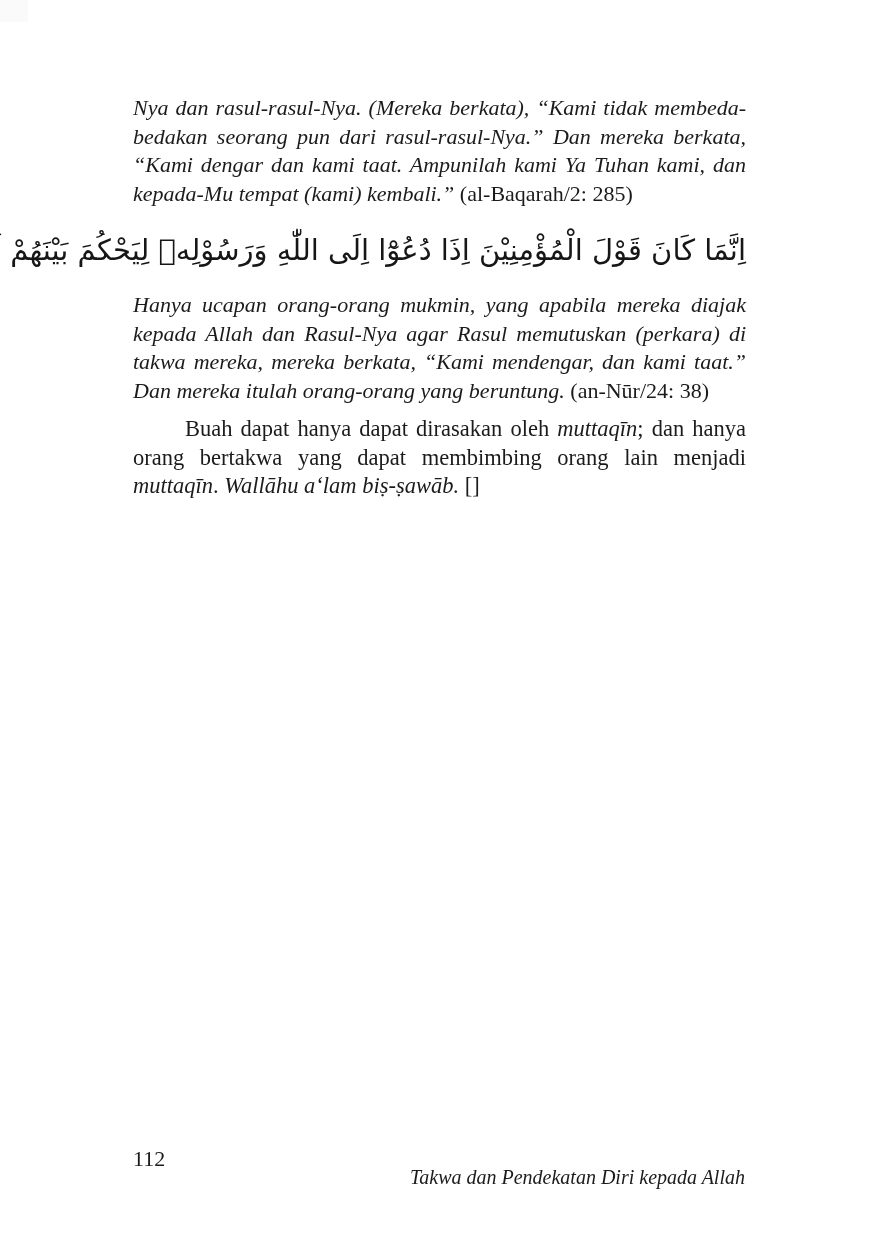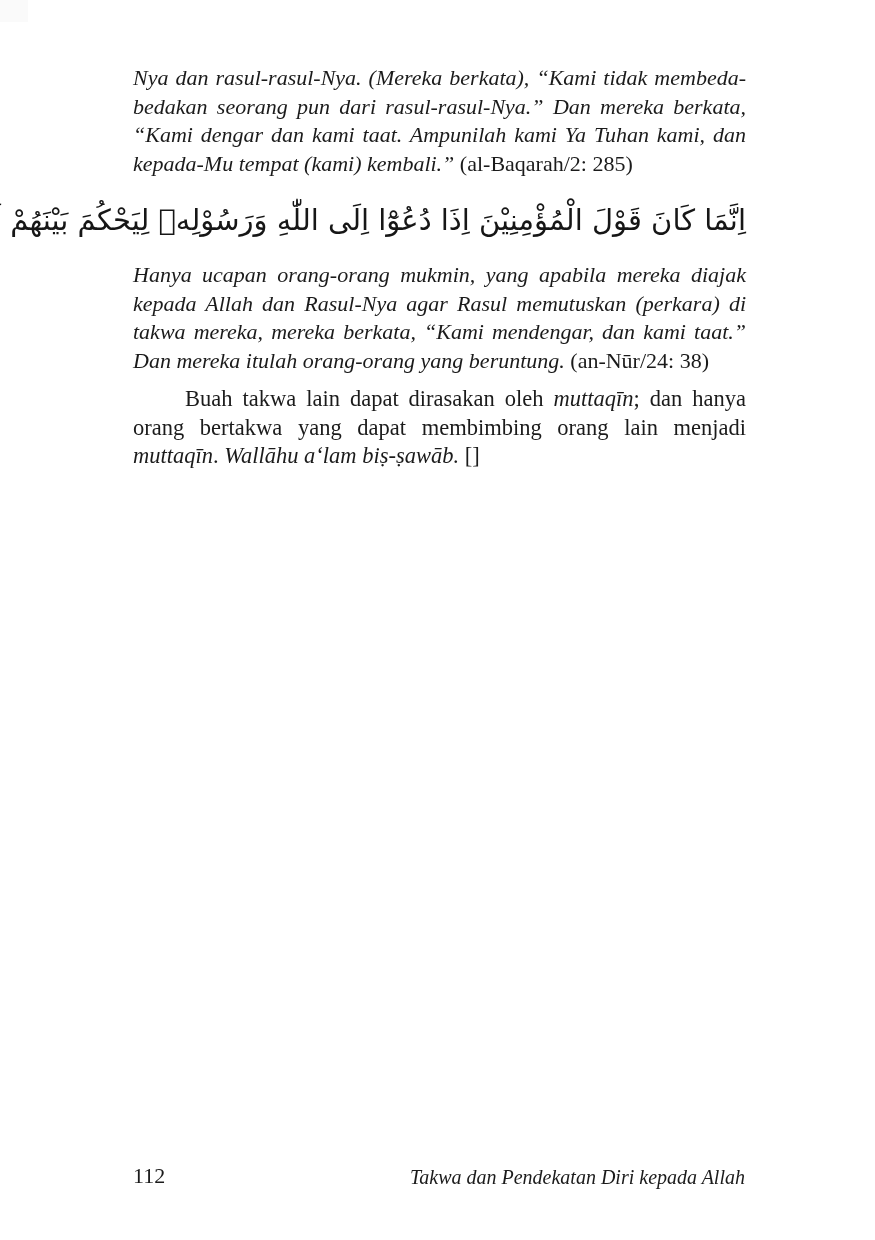--- a/index.html
+++ b/index.html
@@ -34,21 +34,21 @@
     margin: 0;
     font-style: italic;
     font-size: 22px;
     line-height: 28.5px;
     text-align: justify;
   }
   .quote .citation {
     font-style: normal;
   }
   .quote-first {
-    margin-top: 64px;
+    margin-top: 94px;
   }
   .arabic {
     margin: 16px 0 14px 0;
     direction: rtl;
     text-align: center;
     font-family: "DejaVu Sans", sans-serif;
     font-size: 29px;
     line-height: 53px;
     color: #161616;
   }
@@ -67,21 +67,21 @@
     font-style: italic;
     margin-top: 16px;
   }
   .footer {
     position: absolute;
     left: 133px;
     right: 130px;
     top: 1146px;
     display: flex;
     justify-content: space-between;
-    align-items: flex-end;
+    align-items: flex-start;
   }
   .page-number {
     font-size: 22px;
     font-style: normal;
   }
   .running-title {
     font-size: 20px;
     font-style: italic;
     margin-top: 20px;
   }
@@ -96,21 +96,21 @@
   <main class="content">
 
     <p class="quote quote-first"><span>Nya dan rasul-rasul-Nya. (Mereka berkata), “Kami tidak membeda-bedakan seorang pun dari rasul-rasul-Nya.” Dan mereka berkata, “Kami dengar dan kami taat. Ampunilah kami Ya Tuhan kami, dan kepada-Mu tempat (kami) kembali.”</span> <span class="citation">(al-Baqarah/2: 285)</span></p>
 
     <div class="arabic" dir="rtl" lang="ar">
       <div class="ar-line">اِنَّمَا كَانَ قَوْلَ الْمُؤْمِنِيْنَ اِذَا دُعُوْٓا اِلَى اللّٰهِ وَرَسُوْلِهٖ لِيَحْكُمَ بَيْنَهُمْ اَنْ يَّقُوْلُوْا</div>
     </div>
 
     <p class="quote"><span>Hanya ucapan orang-orang mukmin, yang apabila mereka diajak kepada Allah dan Rasul-Nya agar Rasul memutuskan (perkara) di takwa mereka, mereka berkata, “Kami mendengar, dan kami taat.” Dan mereka itulah orang-orang yang beruntung.</span> <span class="citation">(an-Nūr/24: 38)</span></p>
 
-    <p class="body-para"><span>Buah takwa lain dapat dirasakan oleh </span><span class="it">muttaqīn</span><span>; dan hanya orang bertakwa yang dapat membimbing orang lain menjadi </span><span class="it">muttaqīn</span><span>. </span><span class="it">Wallāhu a‘lam biṣ-ṣawāb.</span><span> []</span></p>
+    <p class="body-para"><span>Buah dapat hanya dapat dirasakan oleh </span><span class="it">muttaqīn</span><span>; dan hanya orang bertakwa yang dapat membimbing orang lain menjadi </span><span class="it">muttaqīn</span><span>. </span><span class="it">Wallāhu a‘lam biṣ-ṣawāb.</span><span> []</span></p>
 
   </main>
 
   <footer class="footer">
     <span class="page-number">112</span>
     <span class="running-title">Takwa dan Pendekatan Diri kepada Allah</span>
   </footer>
 
 </div>
 

